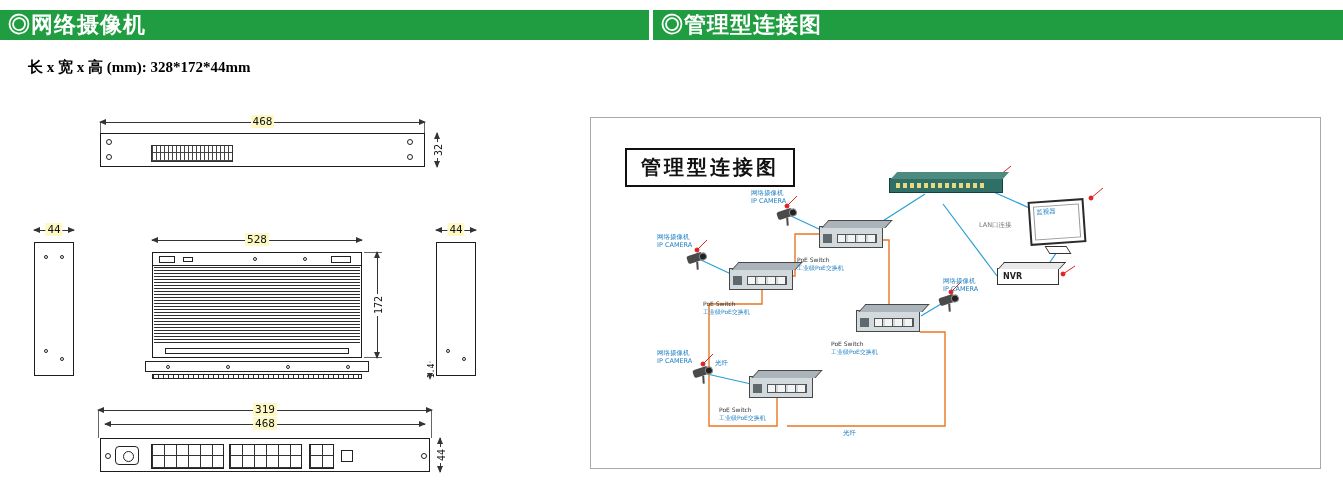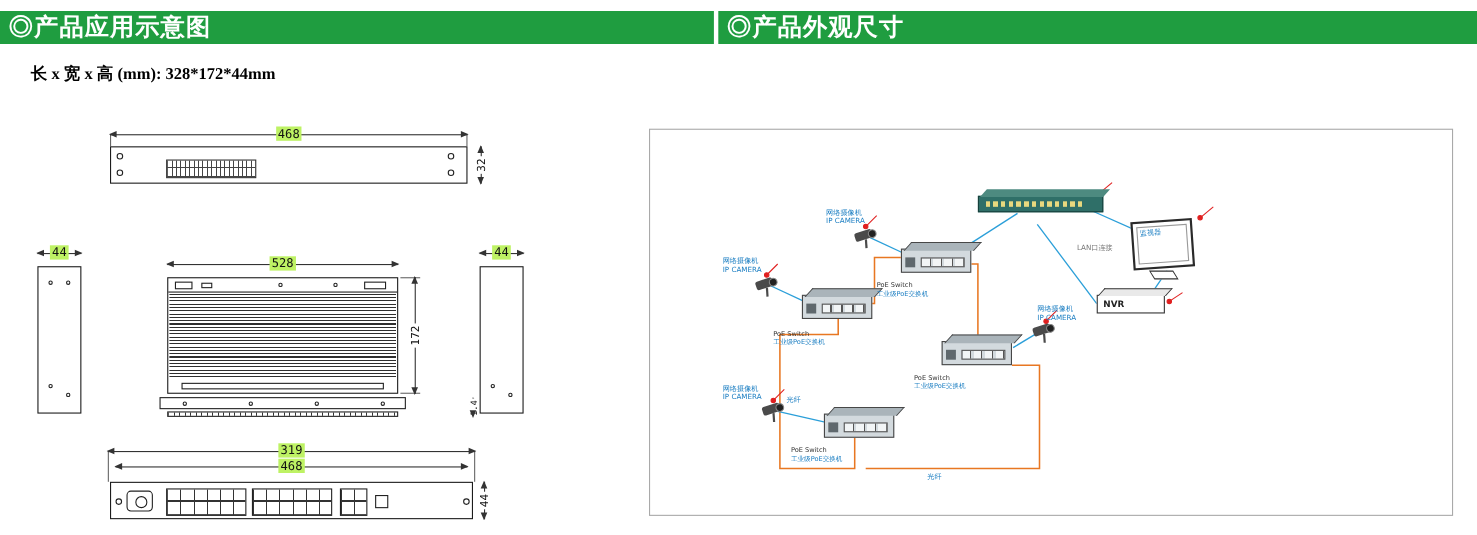--- a/index.html
+++ b/index.html
@@ -21,21 +21,21 @@
   .hole  { position:absolute; width:6px; height:6px; border:1px solid #222; border-radius:50%; }
   .dot   { position:absolute; width:4px; height:4px; border:1px solid #222; border-radius:50%; }
   .ext   { position:absolute; background:#666; }
 
   .dim-h { position:absolute; border-top:1px solid #333; height:0; }
   .dim-h::before, .dim-h::after { content:""; position:absolute; top:-4px; width:0; height:0;
           border-top:3.5px solid transparent; border-bottom:3.5px solid transparent; }
   .dim-h::before { left:-1px;  border-right:7px solid #333; }
   .dim-h::after  { right:-1px; border-left:7px solid #333; }
   .dim-h .dlabel { position:absolute; left:50%; top:-8px; transform:translateX(-50%);
-          background:#bef264; padding:0 2px; font:11px "DejaVu Sans Mono", monospace; color:#111; }
+          background:#fef9c3; padding:0 2px; font:11px "DejaVu Sans Mono", monospace; color:#111; }
 
   .dim-v { position:absolute; border-left:1px solid #333; width:0; }
   .dim-v::before, .dim-v::after { content:""; position:absolute; left:-4px; width:0; height:0;
           border-left:3.5px solid transparent; border-right:3.5px solid transparent; }
   .dim-v::before { top:-1px;    border-bottom:7px solid #333; }
   .dim-v::after  { bottom:-1px; border-top:7px solid #333; }
   .dim-v .dlabel { position:absolute; top:50%; left:0; transform:translate(-50%,-50%) rotate(-90deg);
           background:#fff; padding:0 2px; font:10px "DejaVu Sans Mono", monospace; color:#111; }
   .dim-v.small .dlabel { font-size:8px; }
 
@@ -106,24 +106,24 @@
   .tiny-label { position:absolute; font-family:"DejaVu Sans", sans-serif; font-size:6.5px;
          line-height:7.5px; color:#1b7ec2; white-space:nowrap; }
   .plabel { position:absolute; font-family:"DejaVu Sans", sans-serif; font-size:6px;
          line-height:7.5px; color:#333; white-space:nowrap; }
   .plabel .blue { color:#1b7ec2; }
 </style>
 </head>
 <body>
 
 <div class="hbar left">
-  <span>◎产品应用示意图</span>
+  <span>◎网络摄像机</span>
 </div>
 <div class="hbar right">
-  <span>◎产品外观尺寸</span>
+  <span>◎管理型连接图</span>
 </div>
 
 <div class="size-note">长 x 宽 x 高 (mm): 328*172*44mm</div>
 
 <div class="ext" style="left:100px;top:122px;width:1px;height:11px;"></div>
 <div class="ext" style="left:424px;top:122px;width:1px;height:11px;"></div>
 <div class="dim-h" style="left:100px;top:122px;width:325px;">
   <span class="dlabel">468</span>
 </div>
 <div class="panel" style="left:100px;top:133px;width:325px;height:34px;">
@@ -240,20 +240,21 @@
         <path d="M196,88 L206,78"></path>
       <circle cx="106" cy="132" r="2"></circle>
         <path d="M106,132 L116,122"></path>
       <circle cx="360" cy="174" r="2"></circle>
         <path d="M360,174 L370,164"></path>
       <circle cx="112" cy="246" r="2"></circle>
         <path d="M112,246 L122,236"></path>
     </g>
   </svg>
 
+  <div class="d-title">管理型连接图</div>
 
   <div class="main-switch"></div>
 
   <div class="monitor">
     <div class="mon-screen">监视器</div>
   </div>
   <div class="mon-stand"></div>
 
   <div class="nvr">NVR</div>
 

